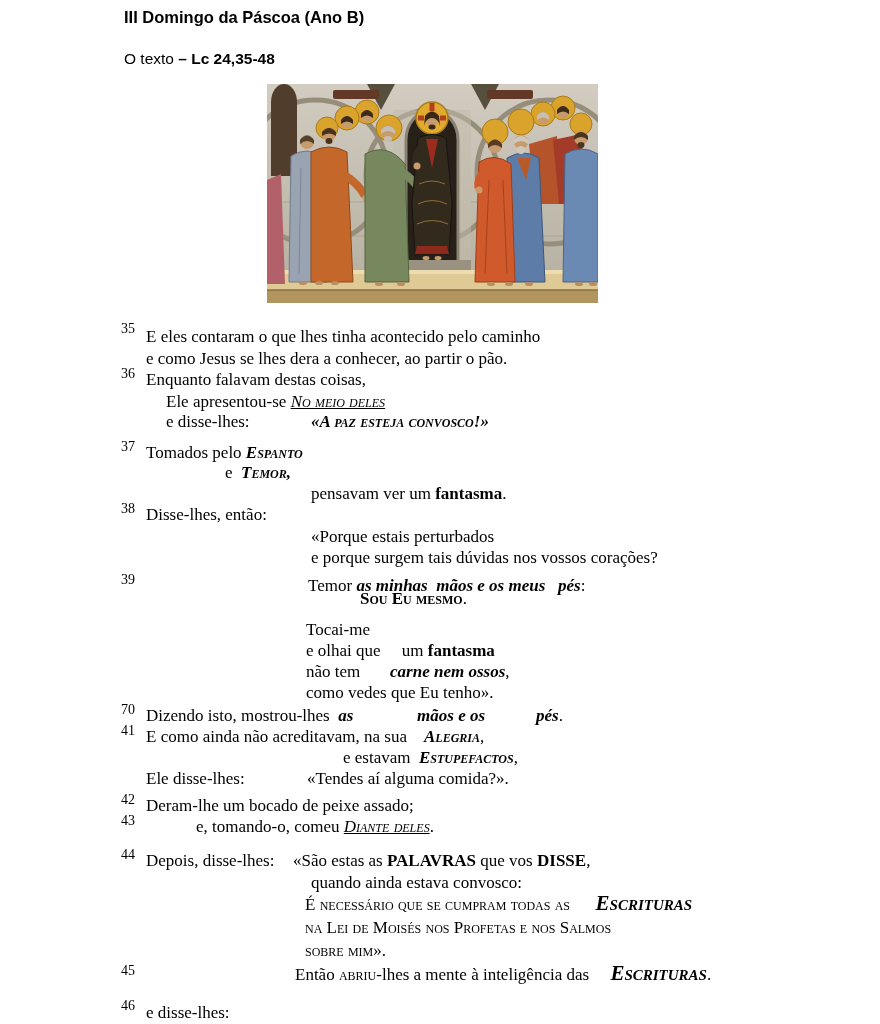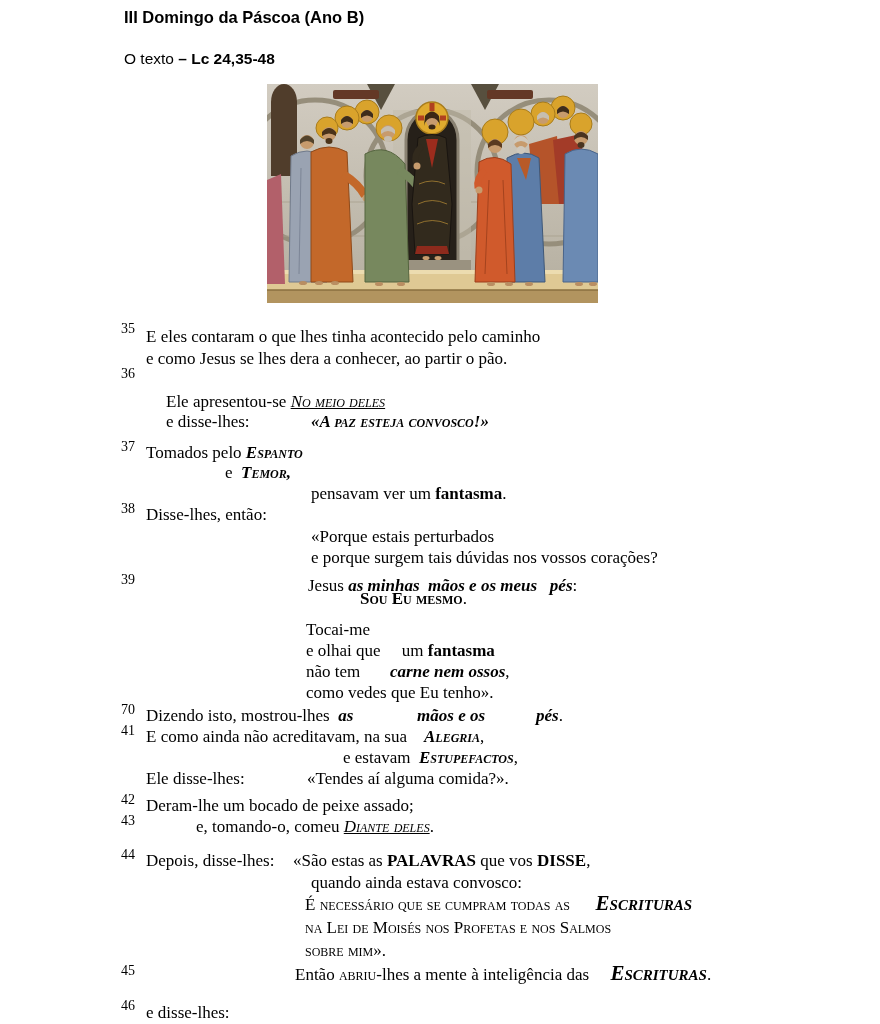--- a/index.html
+++ b/index.html
@@ -158,36 +158,37 @@
         </g>
       </g>
     </svg>
   </div>
 
   <div class="vnum" style="left:121px;top:322px">35</div>
   <div class="line" style="left:146px;top:326px">E eles contaram o que lhes tinha acontecido pelo caminho</div>
   <div class="line" style="left:146px;top:348px">e como Jesus se lhes dera a conhecer, ao partir o pão.</div>
 
   <div class="vnum" style="left:121px;top:367px">36</div>
+  <div class="line" style="left:146px;top:369px">Enquanto falavam destas coisas,</div>
   <div class="line" style="left:166px;top:391px"><span>Ele apresentou-se </span><span class="it sc">No meio deles</span></div>
   <div class="line" style="left:166px;top:411px">e disse-lhes:</div>
   <div class="line bi sc" style="left:311px;top:411px">«A paz esteja convosco!»</div>
 
   <div class="vnum" style="left:121px;top:440px">37</div>
   <div class="line" style="left:146px;top:442px"><span>Tomados pelo </span><span class="bi sc">Espanto</span></div>
   <div class="line" style="left:225px;top:462px"><span>e  </span><span class="bi sc">Temor,</span></div>
   <div class="line" style="left:311px;top:483px"><span>pensavam ver um </span><span class="b">fantasma</span><span>.</span></div>
 
   <div class="vnum" style="left:121px;top:502px">38</div>
   <div class="line" style="left:146px;top:504px">Disse-lhes, então:</div>
   <div class="line" style="left:311px;top:526px">«Porque estais perturbados</div>
   <div class="line" style="left:311px;top:547px">e porque surgem tais dúvidas nos vossos corações?</div>
 
   <div class="vnum" style="left:121px;top:573px">39</div>
-  <div class="line" style="left:308px;top:575px"><span>Jesus </span><span class="bi">as minhas  mãos e os meus   pés</span><span>:</span></div>
+  <div class="line" style="left:308px;top:575px"><span>Temor </span><span class="bi">as minhas  mãos e os meus   pés</span><span>:</span></div>
   <div class="line" style="left:360px;top:588px"><span class="b sc">Sou Eu mesmo</span><span>.</span></div>
   <div class="line" style="left:306px;top:619px">Tocai-me</div>
   <div class="line" style="left:306px;top:640px"><span>e olhai que     um </span><span class="b">fantasma</span></div>
   <div class="line" style="left:306px;top:661px"><span>não tem       </span><span class="bi">carne nem ossos</span><span>,</span></div>
   <div class="line" style="left:306px;top:682px">como vedes que Eu tenho».</div>
 
   <div class="vnum" style="left:121px;top:703px">70</div>
   <div class="line" style="left:146px;top:705px"><span>Dizendo isto, mostrou-lhes  </span><span class="bi">as</span><span>               </span><span class="bi">mãos e os</span><span>            </span><span class="bi">pés</span><span>.</span></div>
 
   <div class="vnum" style="left:121px;top:724px">41</div>

